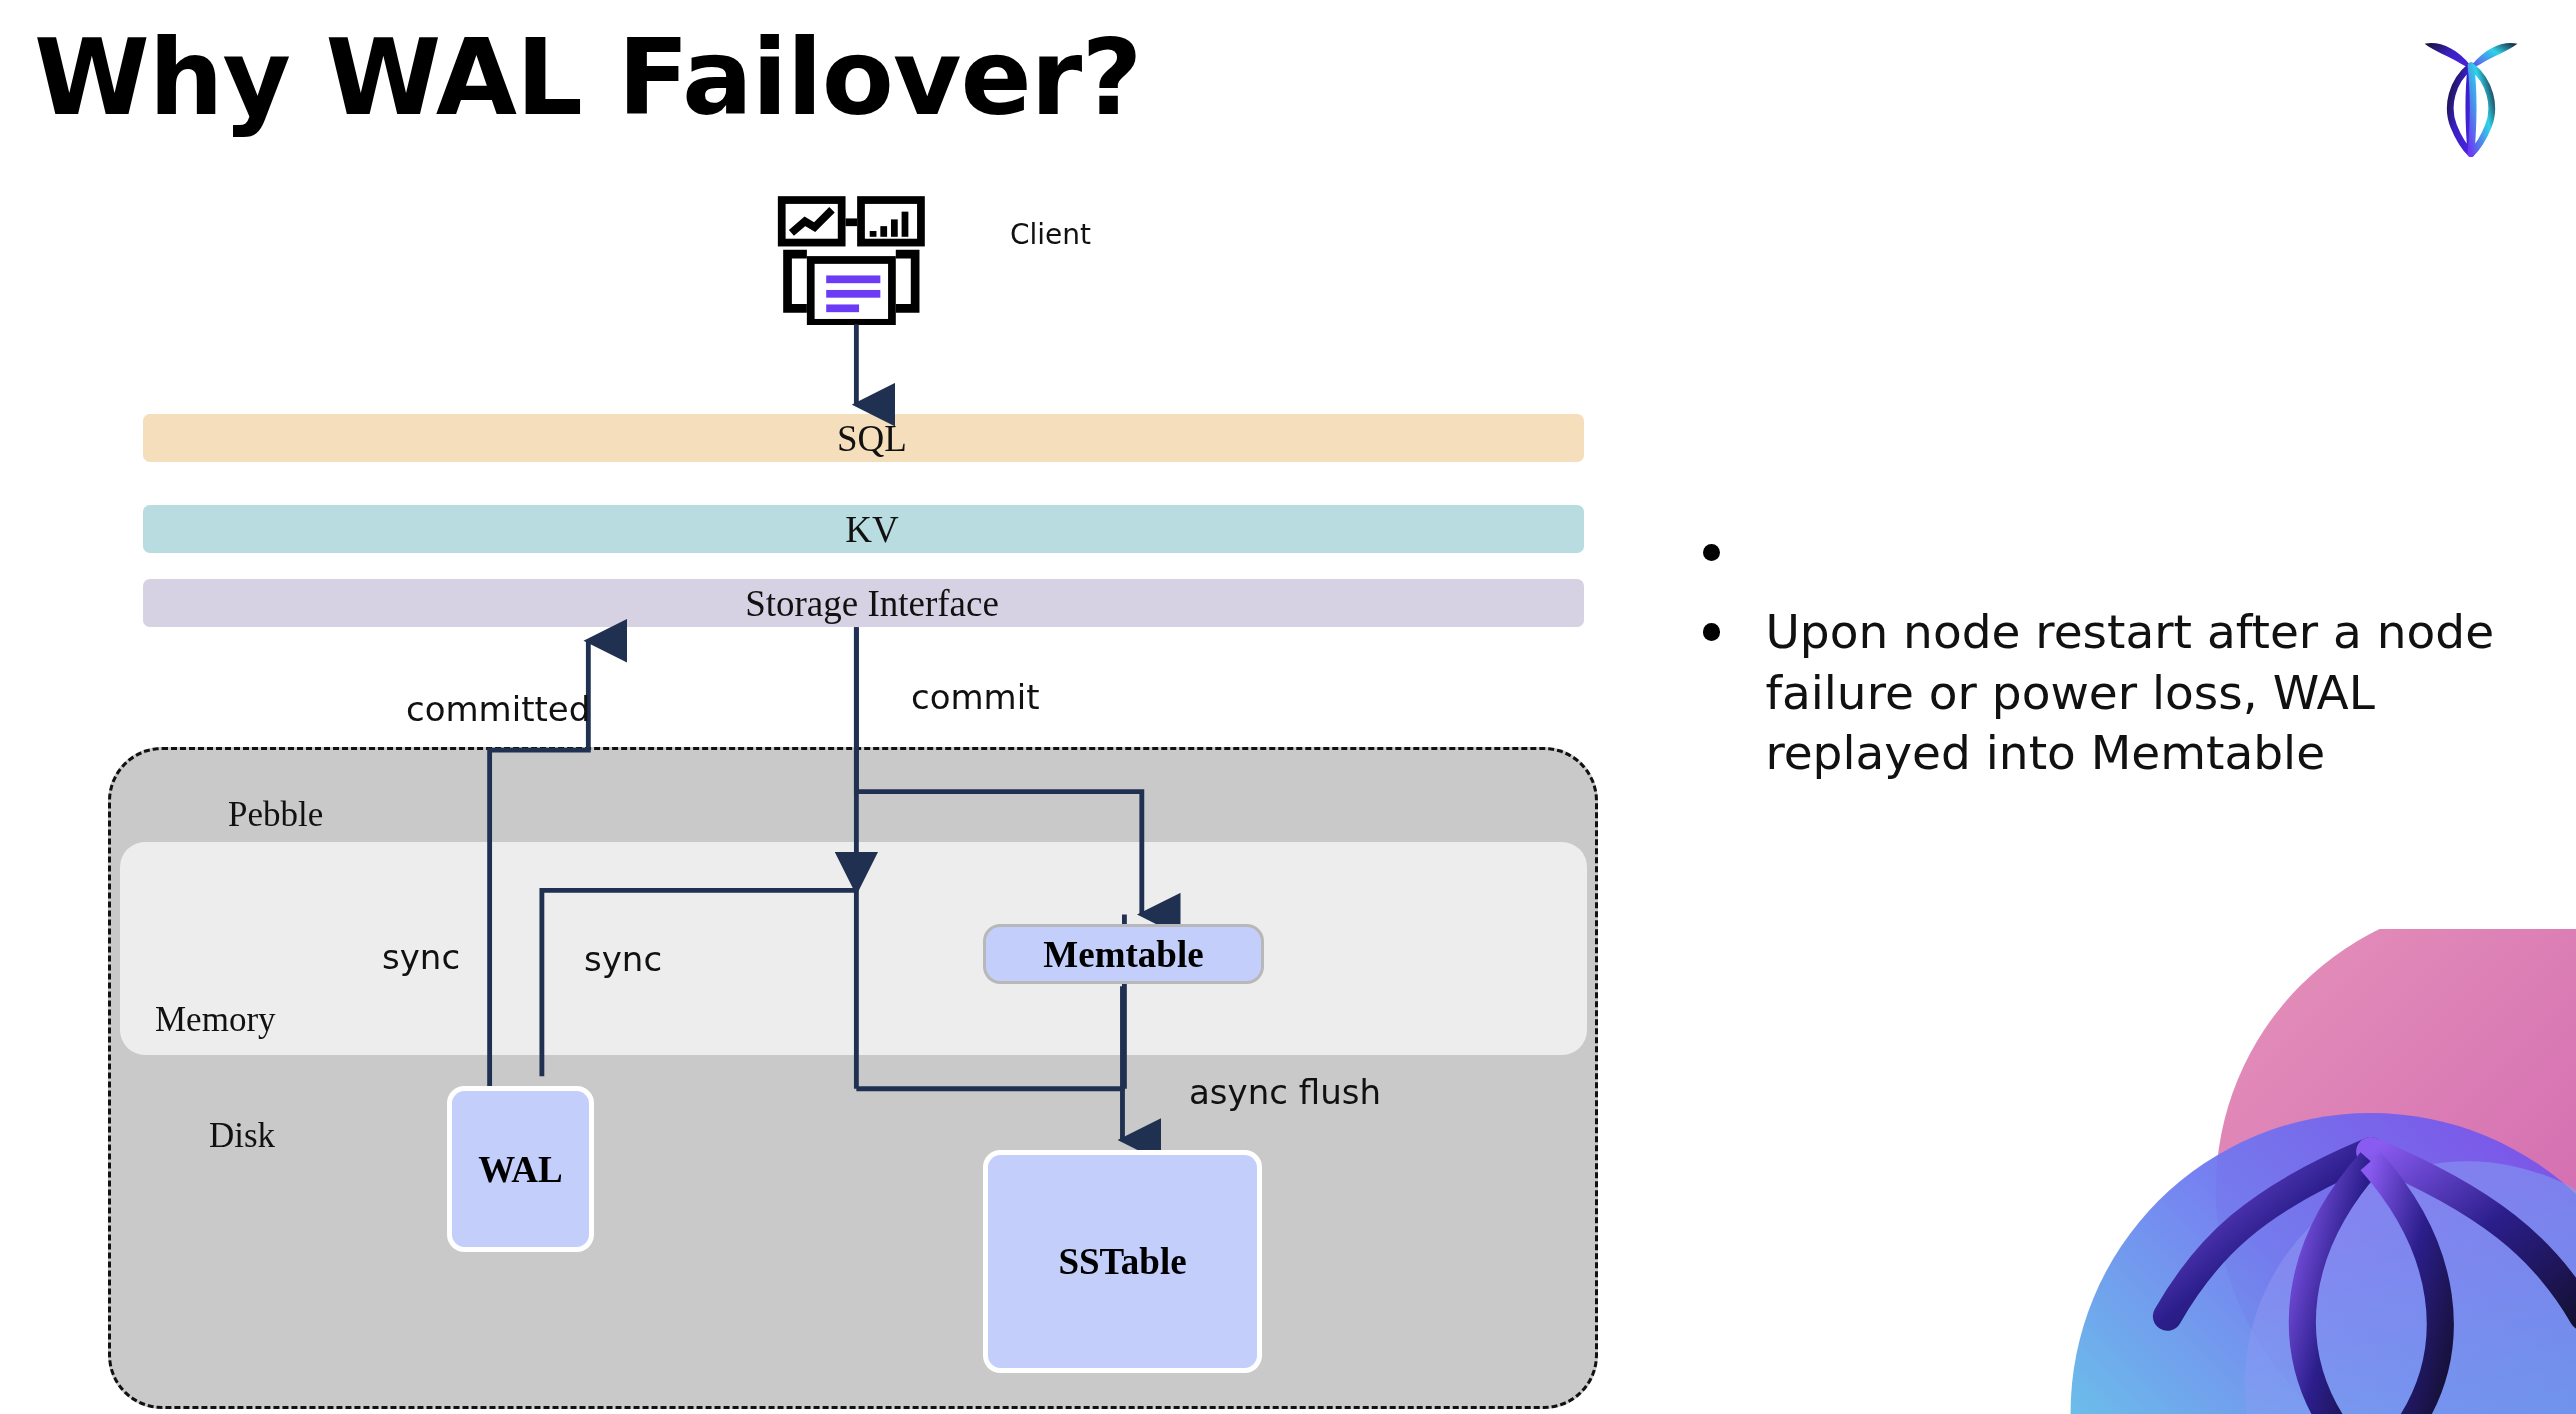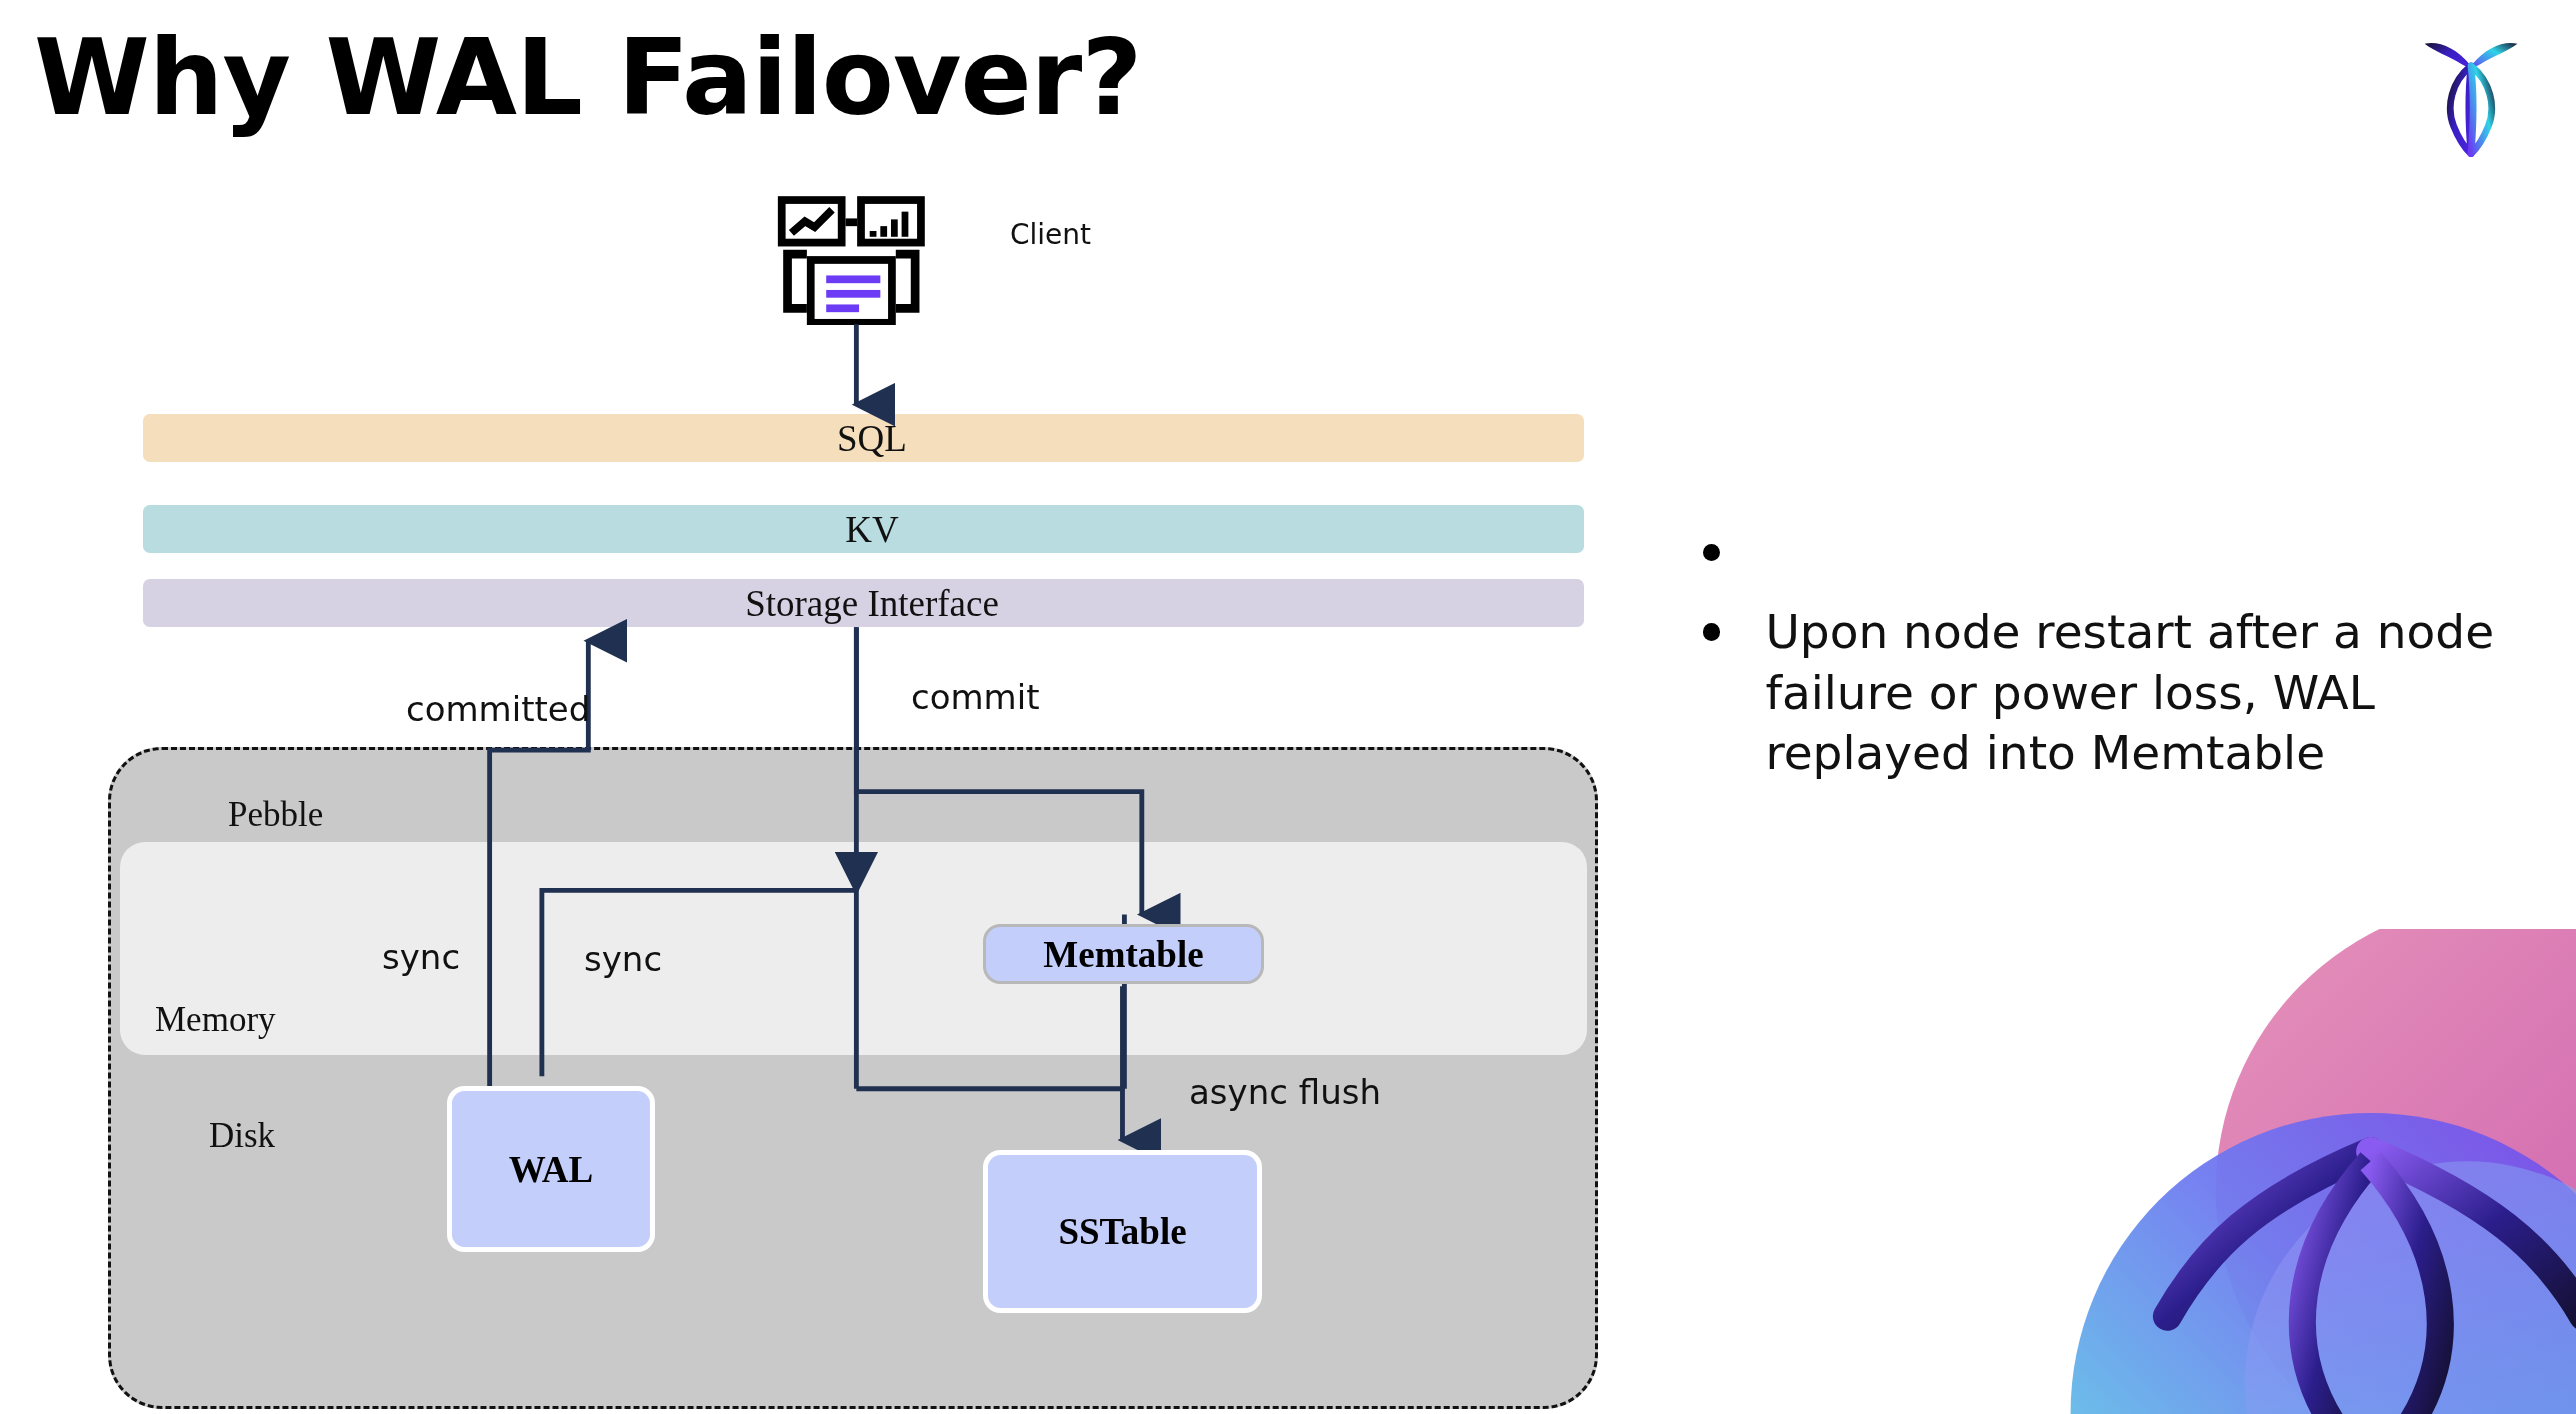--- a/index.html
+++ b/index.html
@@ -65,23 +65,23 @@
 
   
   .node-box{
     position:absolute; border-radius:17.4px; background:#C3CEFB;
     display:flex; align-items:center; justify-content:center;
     font-family:"Liberation Serif","DejaVu Serif",serif;
     font-weight:bold; color:#000; box-sizing:border-box;
   }
   #node-memtable{left:983px; top:924px; width:281px; height:60px;
     border:3.9px solid #B8B8B8; font-size:37px;}
-  #node-wal{left:447px; top:1086px; width:208px; height:166px;
+  #node-wal{left:447px; top:1086px; width:147px; height:166px;
     border:5.8px solid #fff; font-size:37px;}
-  #node-sstable{left:983px; top:1150px; width:279px; height:163px;
+  #node-sstable{left:983px; top:1150px; width:279px; height:223px;
     border:5.8px solid #fff; font-size:37px;}
 
   
   .edge-label{
     position:absolute;
     font-family:"DejaVu Sans","Liberation Sans",sans-serif;
     font-size:34px; color:#111; white-space:nowrap;
   }
   #lbl-committed{left:406px; top:689px;}
   #lbl-commit{left:911px; top:677px;}

